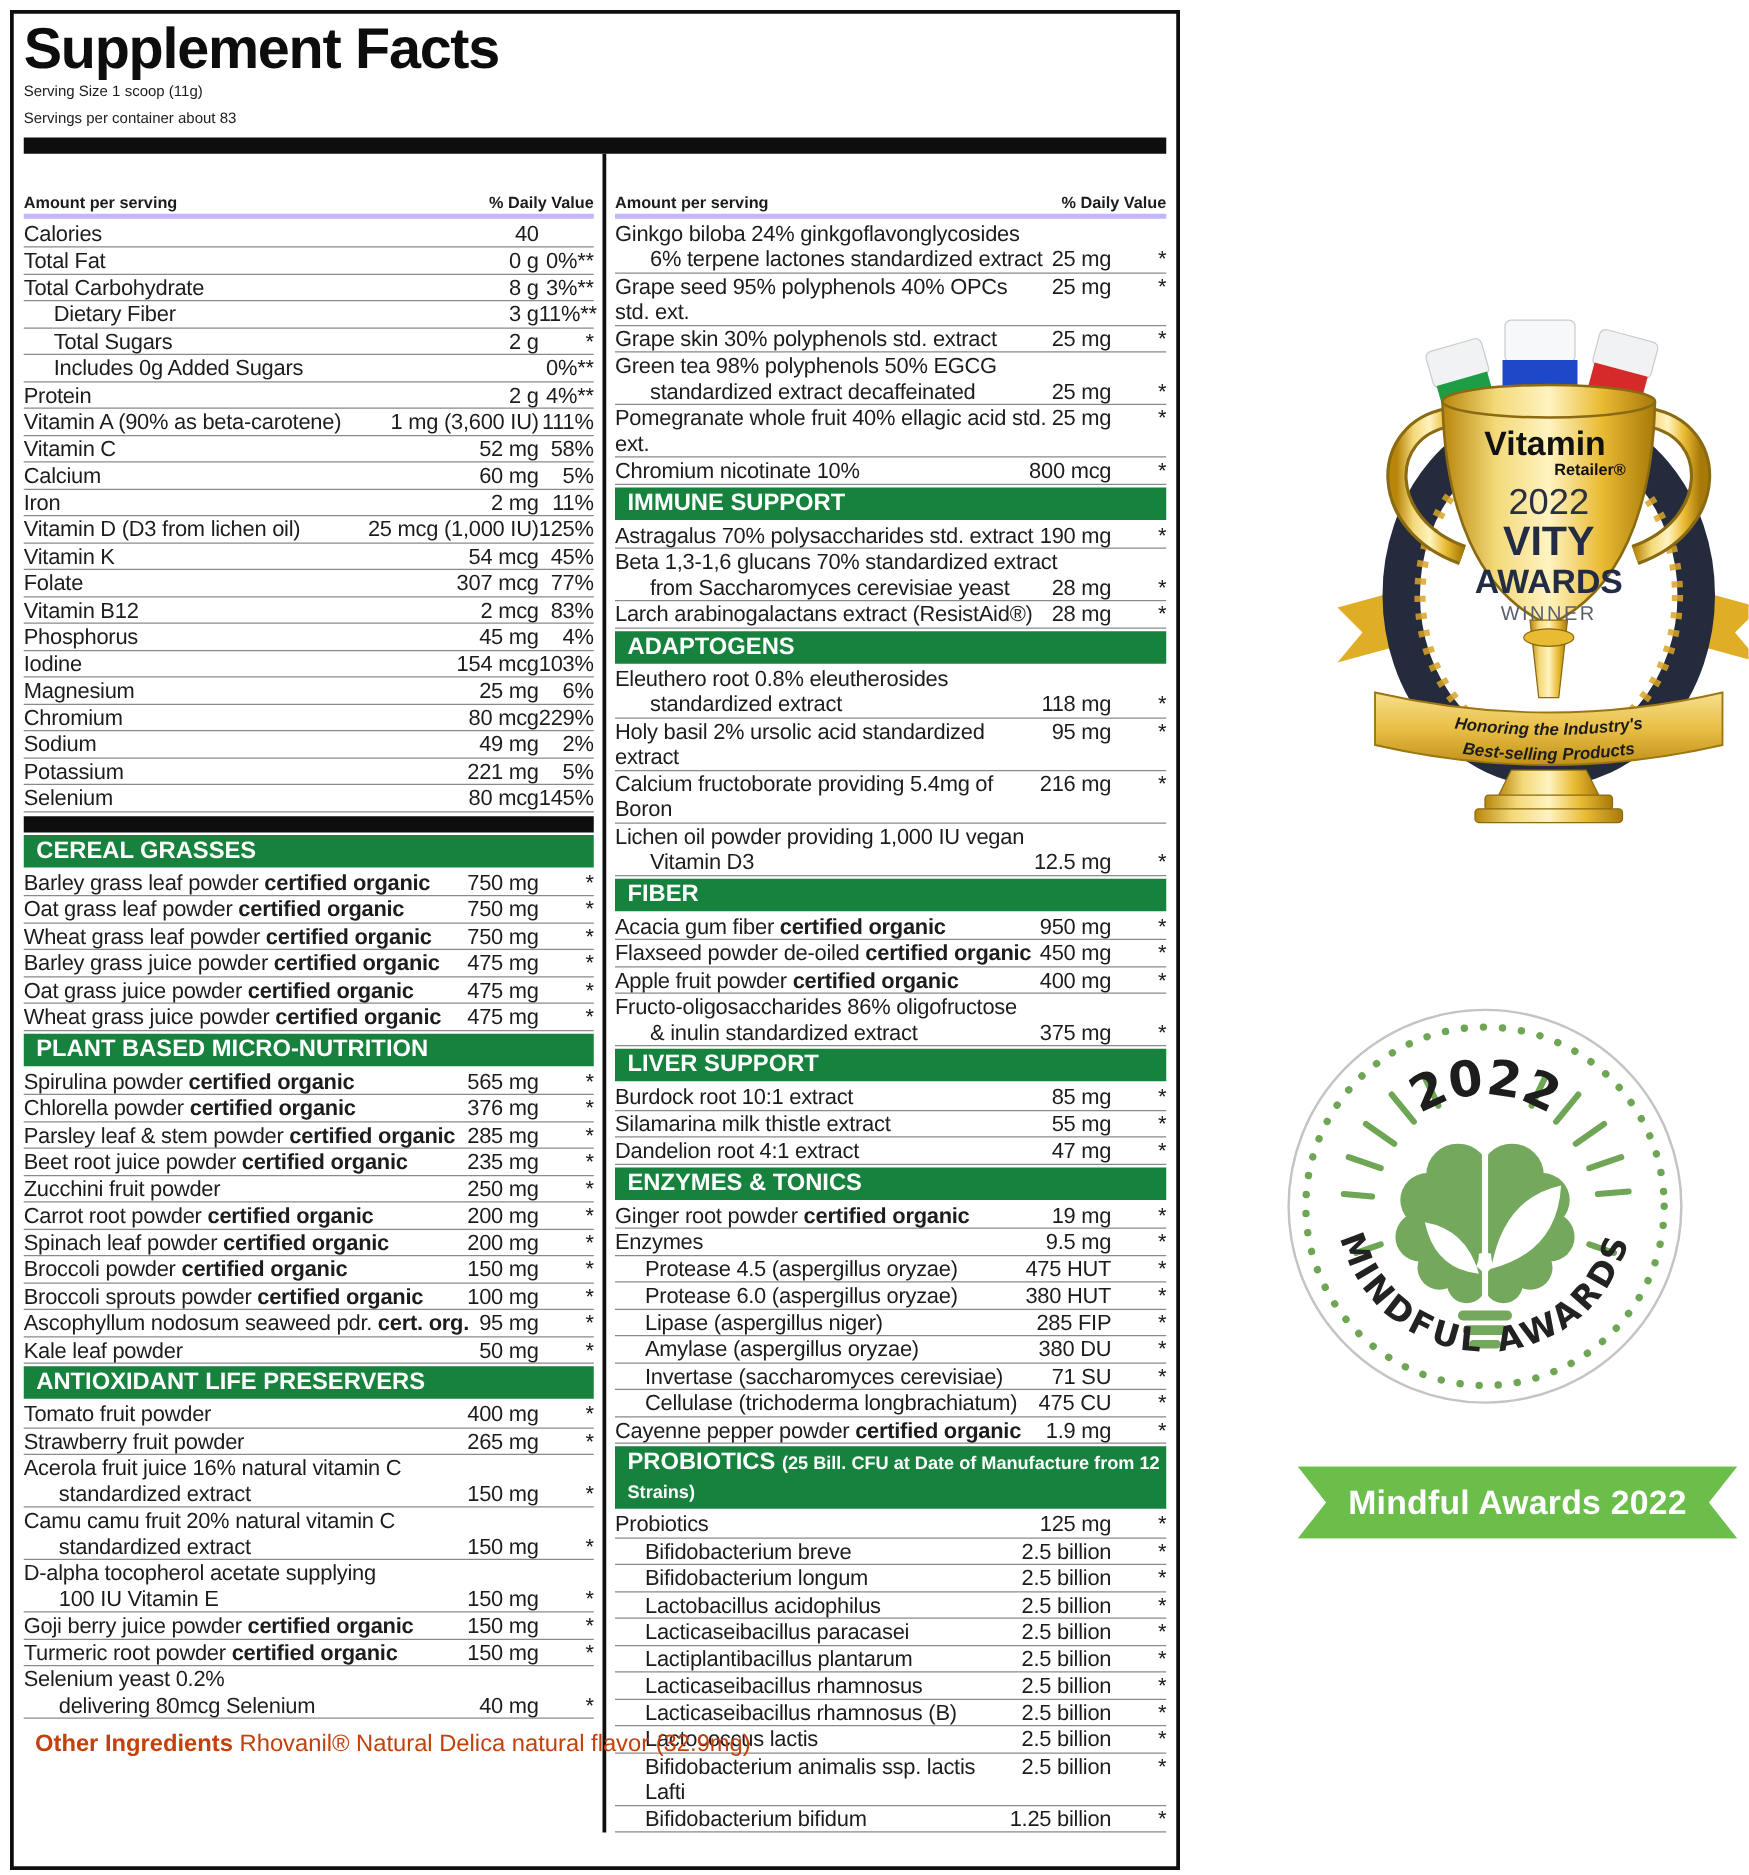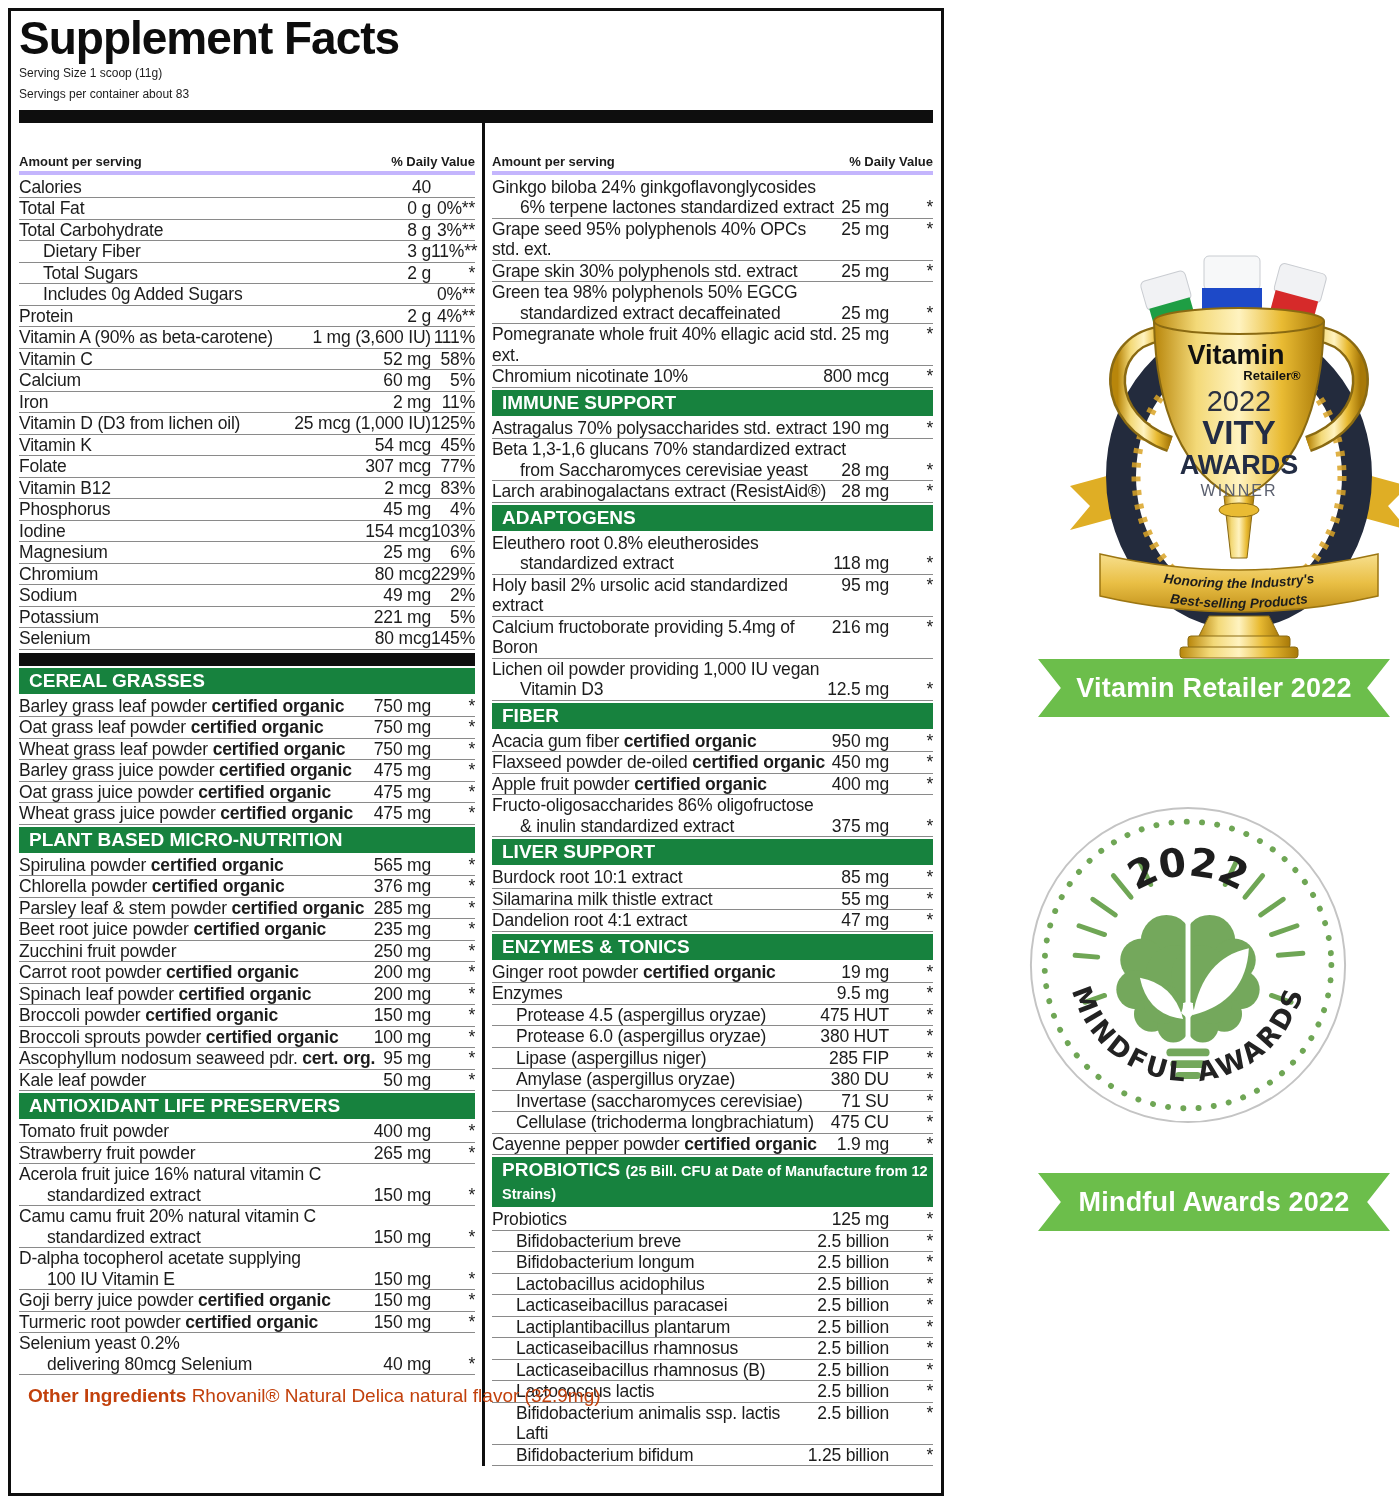--- a/index.html
+++ b/index.html
@@ -806,23 +806,20 @@
       </defs>
       <text font-family="Liberation Sans, sans-serif" font-size="13.5" font-weight="bold" font-style="italic" fill="#1c1c1c">
         <textPath href="#ribArc1" startOffset="50%" text-anchor="middle">Honoring the Industry's</textPath>
       </text>
       <text font-family="Liberation Sans, sans-serif" font-size="13.5" font-weight="bold" font-style="italic" fill="#1c1c1c">
         <textPath href="#ribArc2" startOffset="50%" text-anchor="middle">Best-selling Products</textPath>
       </text>
     </svg>
   </div>
 
-  <div class="banner banner1">
-    <span>Vitamin Retailer 2022</span>
-  </div>
 
   <div class="mindful">
     <svg width="324" height="330" viewBox="0 0 330 330" xmlns="http://www.w3.org/2000/svg">
       <circle cx="165" cy="165" r="160" fill="#ffffff" stroke="#c4c4c4" stroke-width="2"></circle>
       <circle cx="165" cy="165" r="146" fill="none" stroke="#6FA655" stroke-width="6" stroke-dasharray="0.1 15.5" stroke-linecap="round"></circle>
 
       <g stroke="#6FA655" stroke-width="5" stroke-linecap="round">
         <line x1="80" y1="134" x2="54" y2="125"></line>
           <line x1="91" y1="114" x2="68" y2="98"></line>
         <line x1="107" y1="96" x2="89" y2="74"></line>

